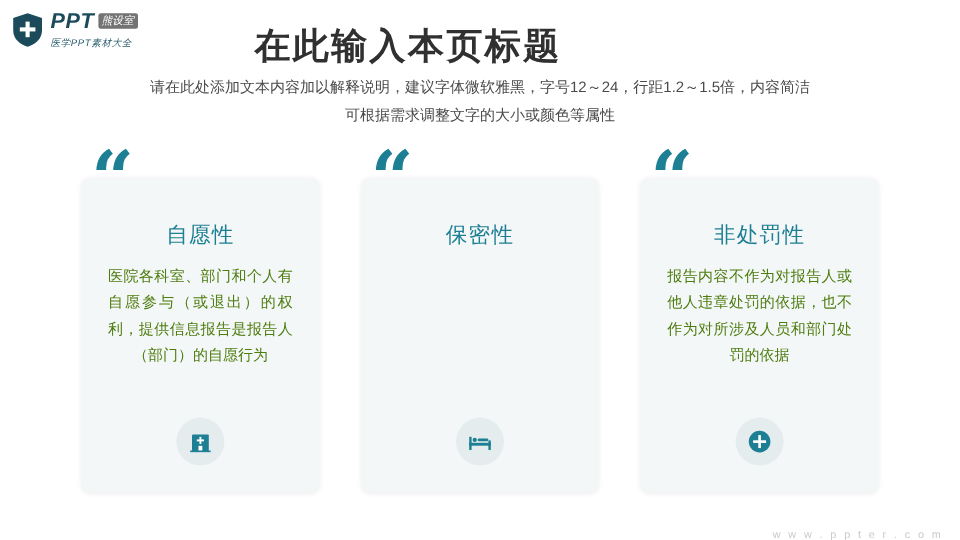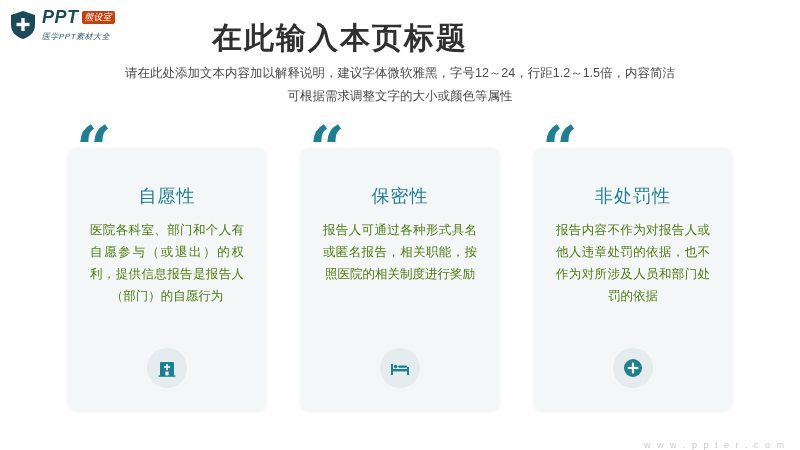--- a/index.html
+++ b/index.html
@@ -34,21 +34,21 @@
   .logo-main {
     font-size: 18px;
     font-weight: bold;
     color: #1b4a5a;
     letter-spacing: 0.5px;
     display: flex;
     align-items: center;
     gap: 3px;
   }
   .logo-badge {
-    background: #c2410c;
+    background: #737373;
     color: #ffffff;
     font-size: 9px;
     font-weight: normal;
     padding: 2px 3px;
     border-radius: 2px;
     letter-spacing: 0;
   }
   .logo-sub {
     font-size: 8px;
     color: #2d6070;
@@ -195,21 +195,20 @@
         <rect x="7" y="8.2" width="6" height="1.6" fill="#ffffff"></rect>
         <rect x="8.4" y="13.5" width="3.2" height="4.5" fill="#ffffff"></rect>
         <rect x="1.5" y="17.4" width="17" height="1.4" fill="#1d7f94"></rect>
       </svg>
     </div>
   </div>
 
   <div class="card">
     <div class="quote">“</div>
     <div class="card-title">保密性</div>
-    <div class="card-body">报告人可通过各种形式具名或匿名报告，相关职能，按照医院的相关制度进行奖励</div>
     <div class="card-icon">
       <svg width="22" height="18" viewBox="0 0 22 18">
         <rect x="2" y="5" width="2" height="11" fill="#1d7f94"></rect>
         <rect x="18" y="8" width="2" height="8" fill="#1d7f94"></rect>
         <rect x="2" y="10" width="18" height="2.4" fill="#1d7f94"></rect>
         <rect x="9" y="6.4" width="9" height="2.4" rx="1.2" fill="#1d7f94"></rect>
         <circle cx="6.6" cy="7.6" r="1.8" fill="#1d7f94"></circle>
       </svg>
     </div>
   </div>

